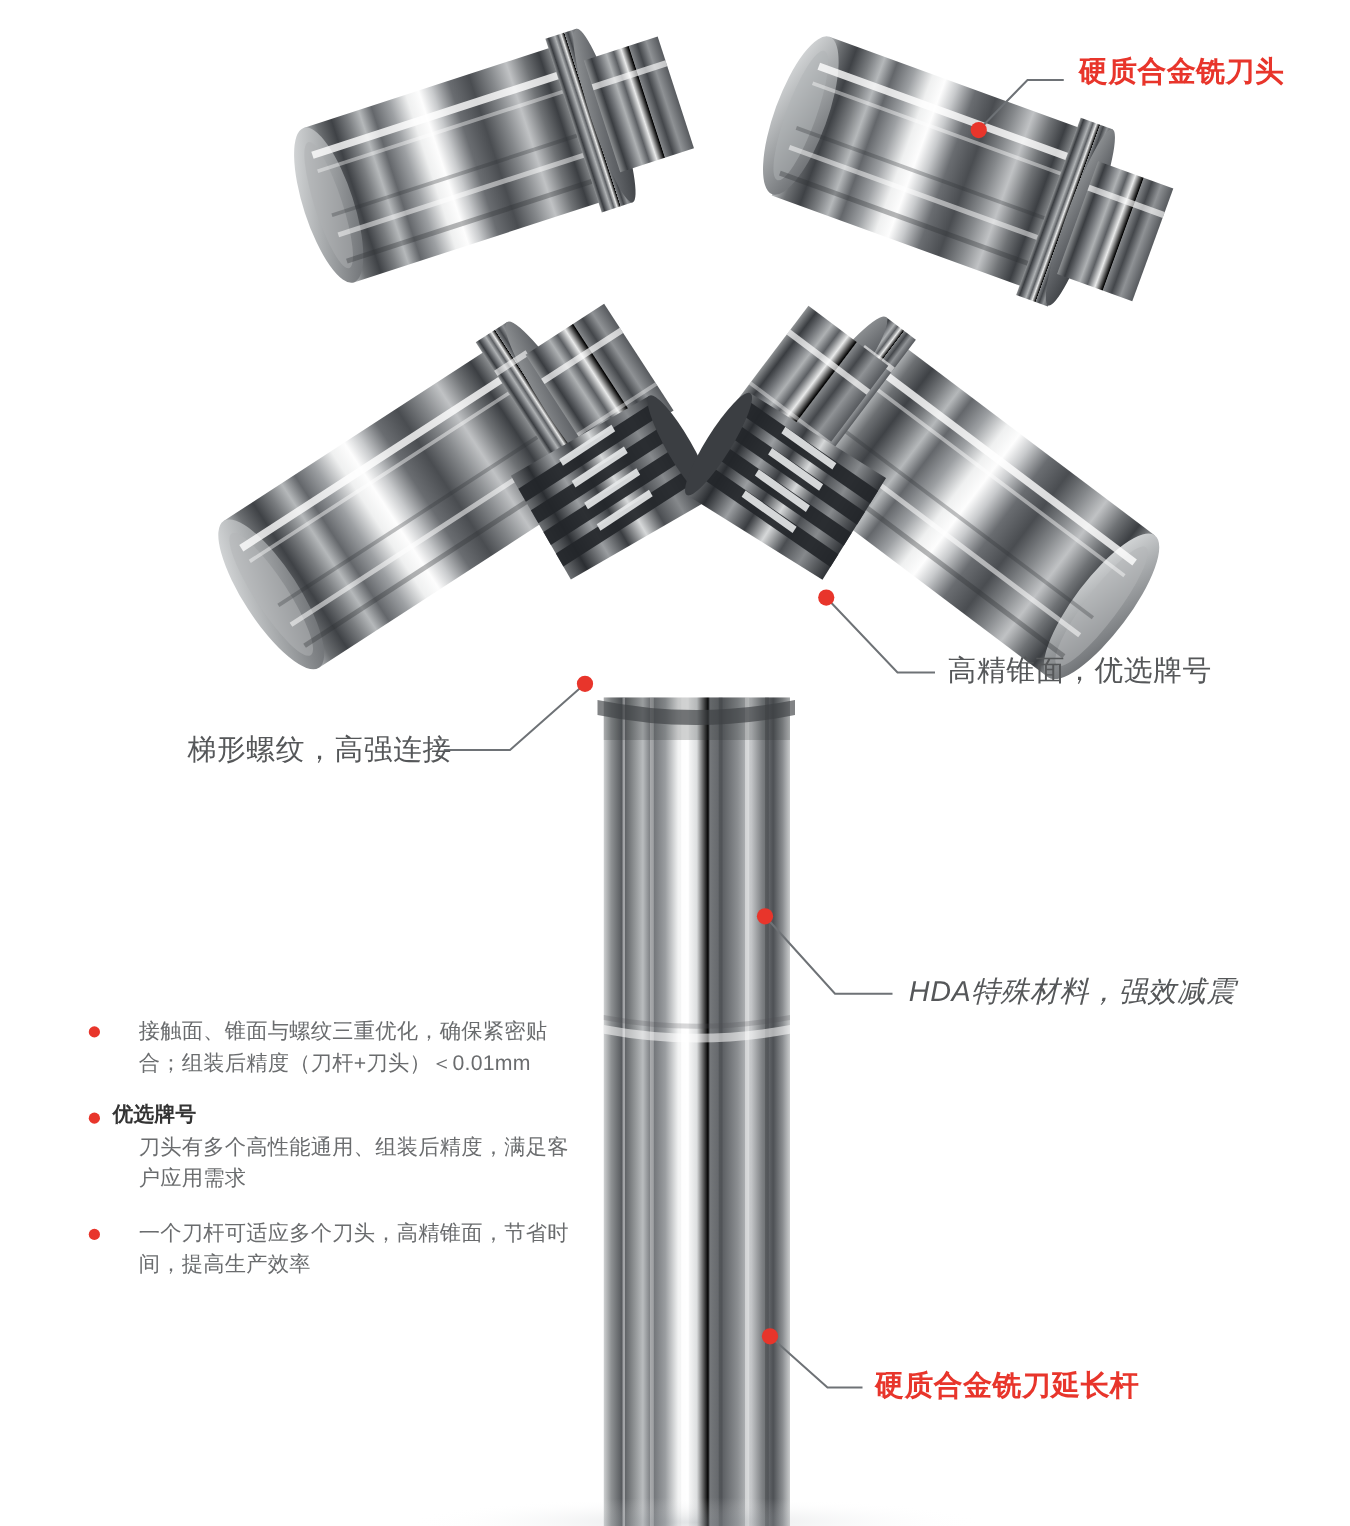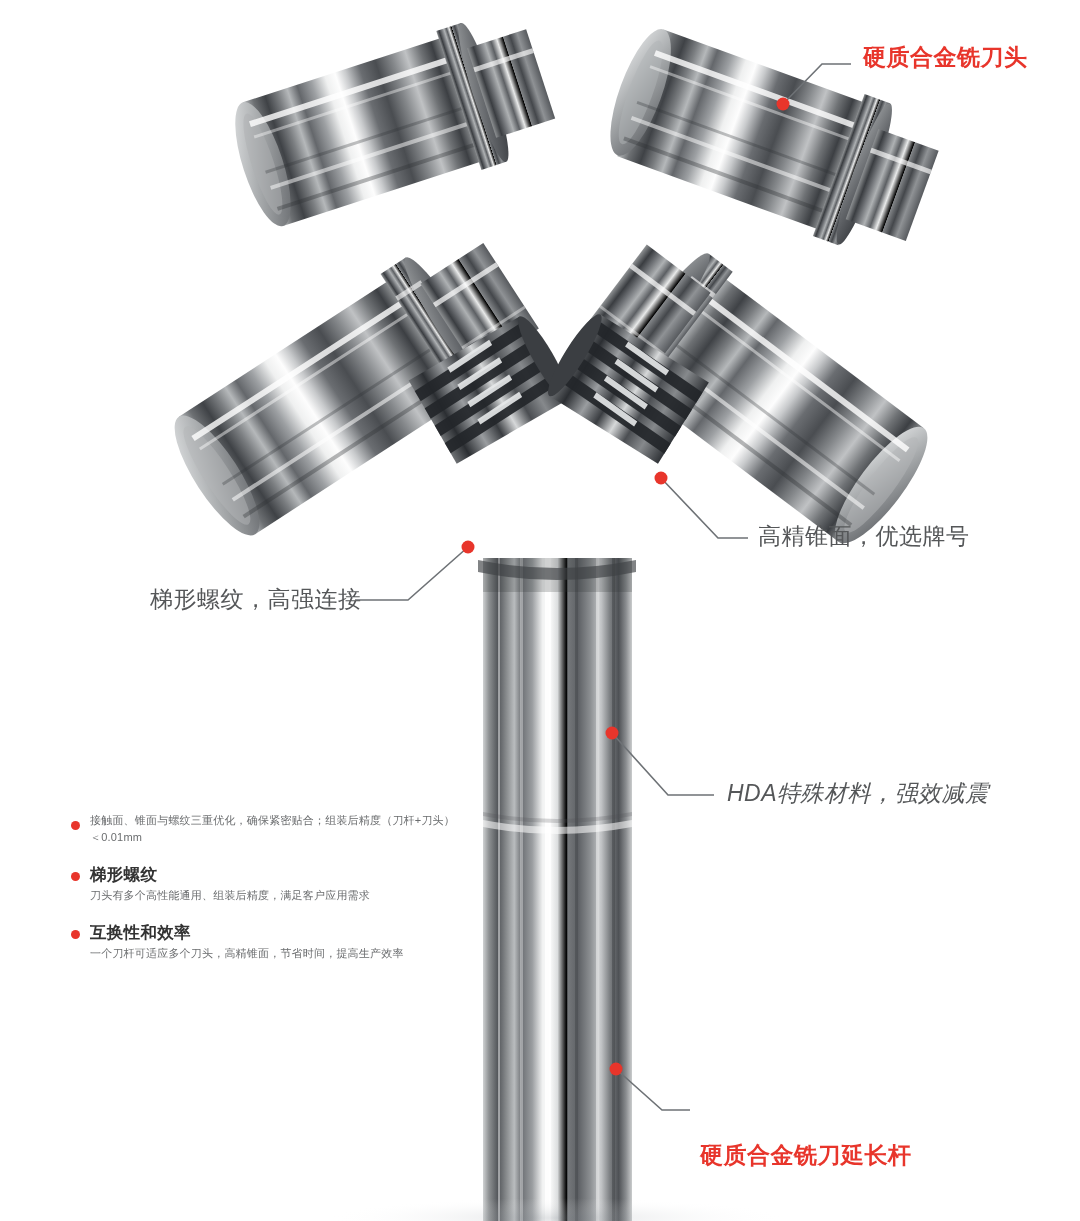--- a/index.html
+++ b/index.html
@@ -78,26 +78,27 @@
     background: #E8352B;
   }
   .feature-title {
     font-size: 16.5px;
     font-weight: 700;
     color: #333333;
     line-height: 1.45;
     letter-spacing: 0.3px;
   }
   .feature-desc {
-    font-size: 11px;
+    font-size: 17px;
     font-weight: 400;
     color: #6a6c6e;
     line-height: 1.5;
     letter-spacing: 0.2px;
     max-width: 372px;
+    margin-left: 21px;
   }
 </style>
 </head>
 <body>
 
 <div id="stage">
 
   <svg id="product" viewBox="0 0 1080 1221">
     <defs>
 
@@ -352,36 +353,35 @@
   </svg>
 
   <div class="callout-label red" style="left:863px; top:46px;">硬质合金铣刀头</div>
 
   <div class="callout-label gray" style="left:758px; top:525px;">高精锥面，优选牌号</div>
 
   <div class="callout-label gray" style="left:150px; top:588px;">梯形螺纹，高强连接</div>
 
   <div class="callout-label gray" style="left:727px; top:782px;font-style:italic;">HDA特殊材料，强效减震</div>
 
-  <div class="callout-label red" style="left:700px; top:1144px;">硬质合金铣刀延长杆</div>
+  <div class="callout-label red" style="left:700px; top:1097px;">硬质合金铣刀延长杆</div>
 
   <div id="feature-list">
 
     <div class="feature-item">
       <span class="feature-bullet"></span>
       <div class="feature-desc">接触面、锥面与螺纹三重优化，确保紧密贴合；组装后精度（刀杆+刀头）＜0.01mm</div>
     </div>
 
     <div class="feature-item">
       <span class="feature-bullet"></span>
-      <div class="feature-title">梯形螺纹</div>
+      <div class="feature-title">优选牌号</div>
       <div class="feature-desc">刀头有多个高性能通用、组装后精度，满足客户应用需求</div>
     </div>
 
     <div class="feature-item">
       <span class="feature-bullet"></span>
-      <div class="feature-title">互换性和效率</div>
       <div class="feature-desc">一个刀杆可适应多个刀头，高精锥面，节省时间，提高生产效率</div>
     </div>
 
   </div>
 
 </div>
 
 </body></html>

